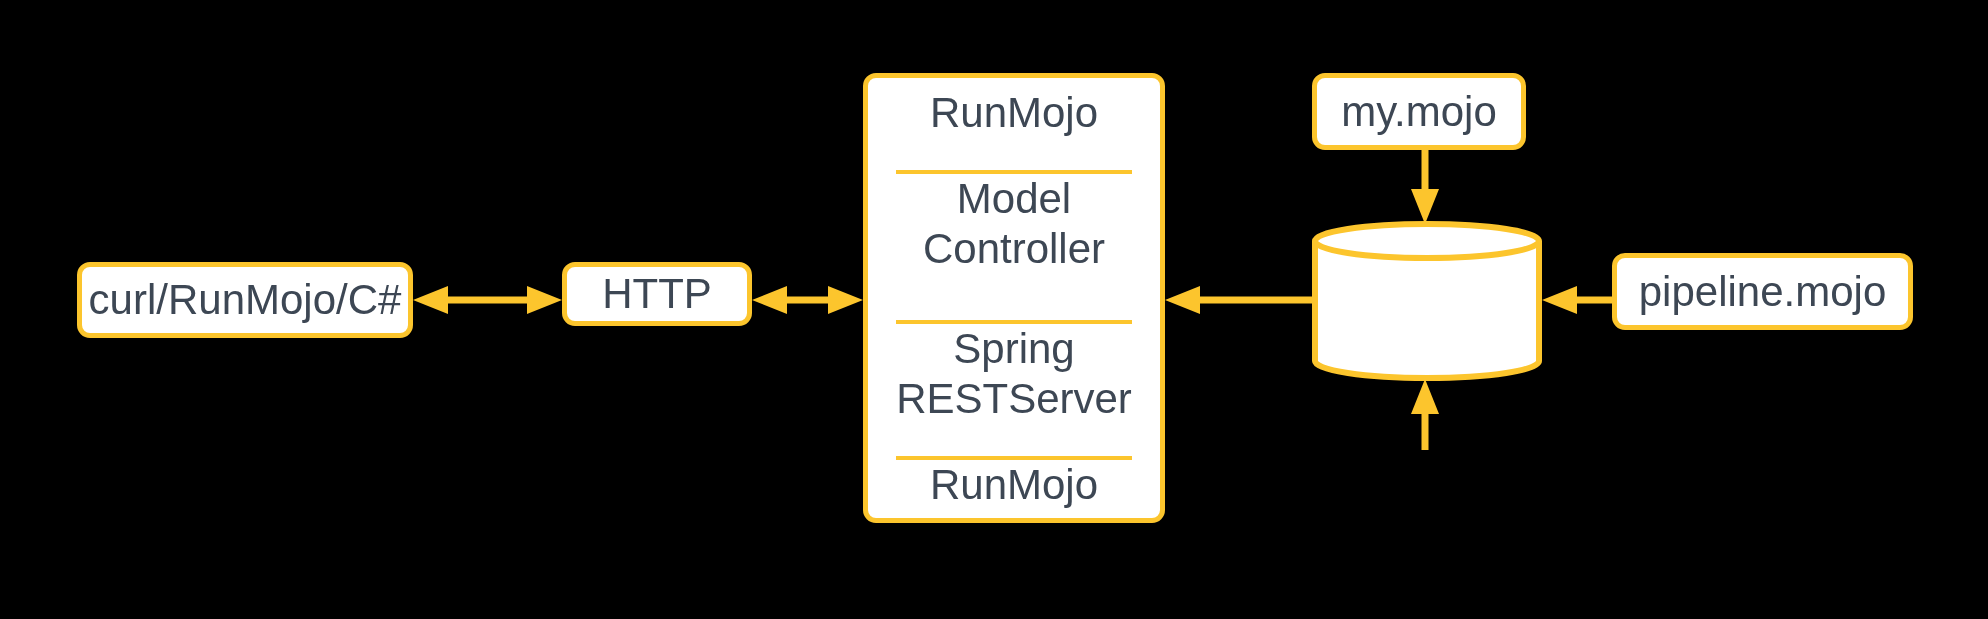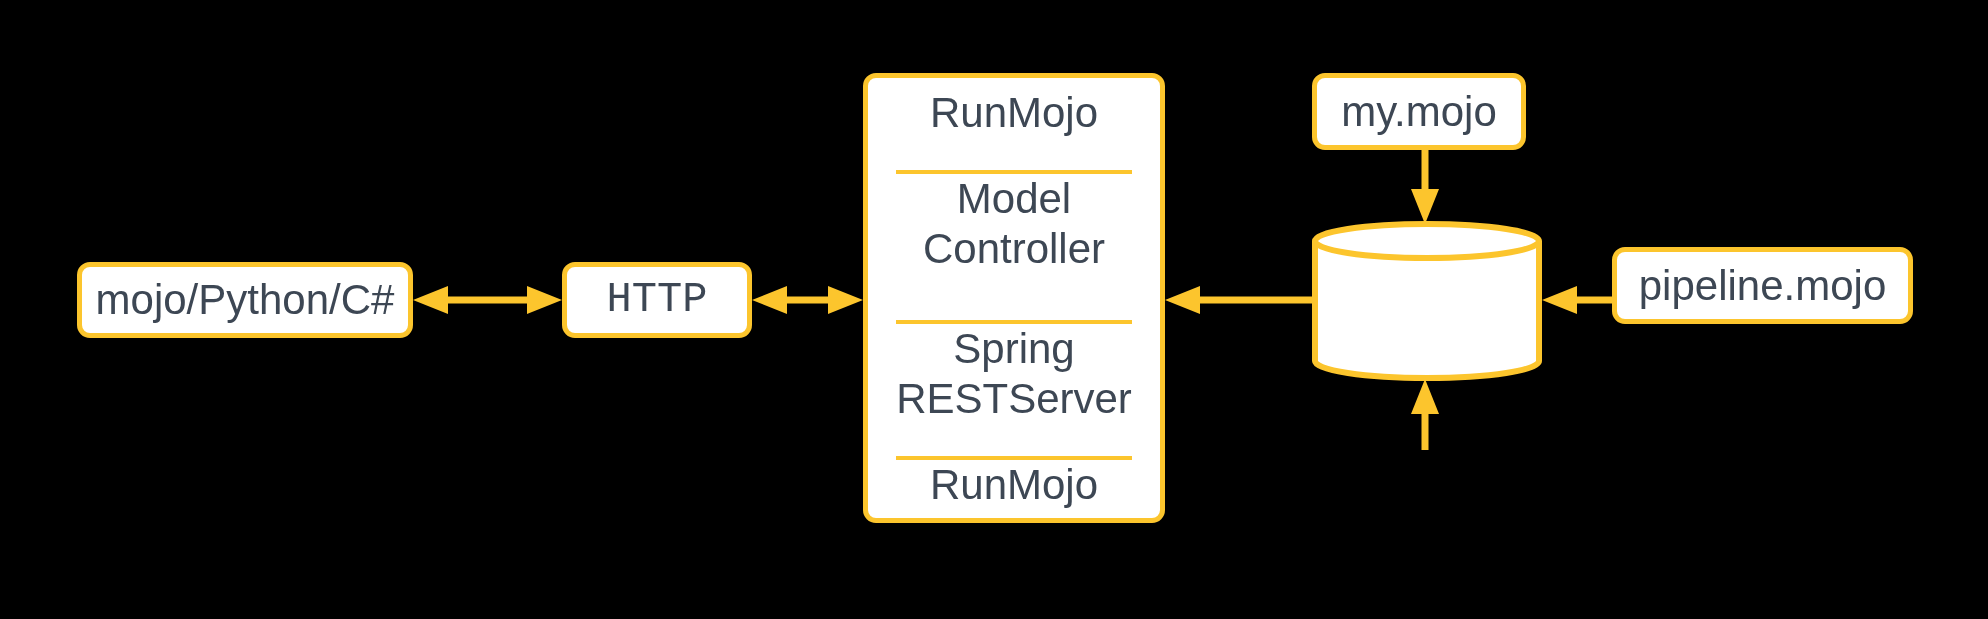--- a/index.html
+++ b/index.html
@@ -34,23 +34,23 @@
     display: flex;
     align-items: center;
     justify-content: center;
     color: var(--text);
     font-size: 42px;
     line-height: 50px;
     text-align: center;
     white-space: pre-line;
   }
   .node-client   { left: 77px;  top: 262px; width: 336px; height: 76px; }
-  .node-http     { left: 562px; top: 262px; width: 190px; height: 76px; font-family: Liberation Mono, monospace; }
+  .node-http     { left: 562px; top: 262px; width: 190px; height: 64px; }
   .node-mymojo   { left: 1312px; top: 73px;  width: 214px; height: 77px; }
-  .node-pipeline { left: 1612px; top: 247px; width: 301px; height: 77px; }
+  .node-pipeline { left: 1612px; top: 253px; width: 301px; height: 77px; }
   .node-h2o      { left: 1273px; top: 450px; width: 302px; height: 75px; }
   .node-server {
     left: 863px; top: 73px; width: 302px; height: 450px;
     display: grid;
     grid-template-rows: 69px 150px 150px auto;
     padding: 0;
   }
   .server-section {
     display: flex;
     justify-content: center;
@@ -103,21 +103,21 @@
       <polygon points="1425,379 1411,414 1439,414" fill="var(--accent)"></polygon>
     </g>
 
     <g>
       <path d="M 1315 241 L 1315 361 A 112 17 0 0 0 1539 361 L 1539 241" fill="var(--box_fill)" stroke="var(--accent)" stroke-width="6"></path>
       <ellipse cx="1427" cy="241" rx="112" ry="17" fill="var(--box_fill)" stroke="var(--accent)" stroke-width="6"></ellipse>
     </g>
   </svg>
 
   <div class="node node-client">
-    <span>mojo/Python/C#</span>
+    <span>curl/RunMojo/C#</span>
   </div>
 
   <div class="node node-http">
     <span>HTTP</span>
   </div>
 
   <div class="node node-server">
     <div class="server-section">
       <span>RunMojo</span>
     </div>

